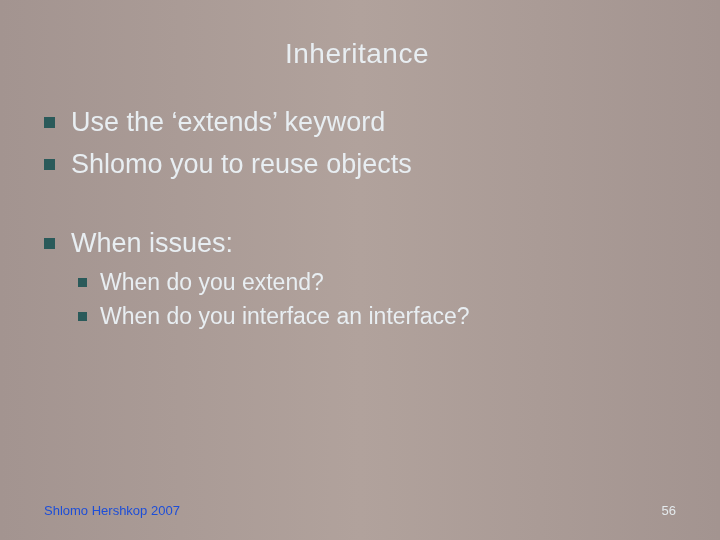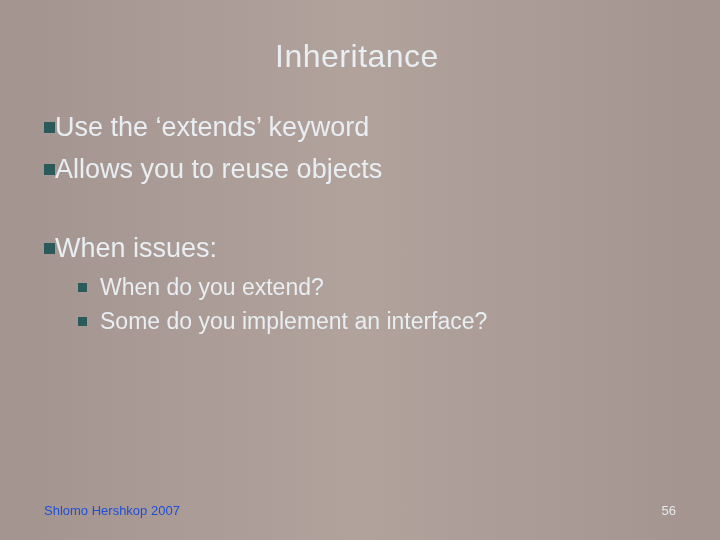--- a/index.html
+++ b/index.html
@@ -14,32 +14,33 @@
     width: 720px;
     height: 540px;
     position: relative;
     padding: 38px 50px 24px 44px;
   }
   .title-wrap {
     text-align: center;
     margin-bottom: 34px;
   }
   .title {
-    font-size: 32px;
+    font-size: 28px;
     font-weight: 400;
     color: #e8eef2;
     letter-spacing: 0.5px;
   }
   .bullets-lvl1 {
     list-style: none;
     padding-left: 0;
   }
   .bullets-lvl1 > li {
     display: flex;
     align-items: flex-start;
+    gap: 16px;
     margin-bottom: 6px;
   }
   .bullet-icon {
     flex: 0 0 auto;
     width: 11px;
     height: 11px;
     background: #2a5a5a;
     margin-top: 13px;
   }
   .bullet-text {
@@ -95,36 +96,36 @@
     <h1 class="title">Inheritance</h1>
   </div>
 
   <ul class="bullets-lvl1">
     <li>
       <span class="bullet-icon"></span>
       <span class="bullet-text">Use the ‘extends’ keyword</span>
     </li>
     <li>
       <span class="bullet-icon"></span>
-      <span class="bullet-text">Allows you to reuse objects</span>
+      <span class="bullet-text">Shlomo you to reuse objects</span>
     </li>
     <li class="gap"></li>
     <li>
       <span class="bullet-icon"></span>
       <span class="bullet-text">When issues:</span>
     </li>
   </ul>
 
   <ul class="bullets-lvl2">
     <li>
       <span class="bullet-icon-sm"></span>
       <span class="bullet-text-sm">When do you extend?</span>
     </li>
     <li>
       <span class="bullet-icon-sm"></span>
-      <span class="bullet-text-sm">Some do you implement an interface?</span>
+      <span class="bullet-text-sm">When do you interface an interface?</span>
     </li>
   </ul>
 
   <div class="footer-left">Shlomo Hershkop 2007</div>
   <div class="footer-right">56</div>
 
 </div>
 
 </body></html>

